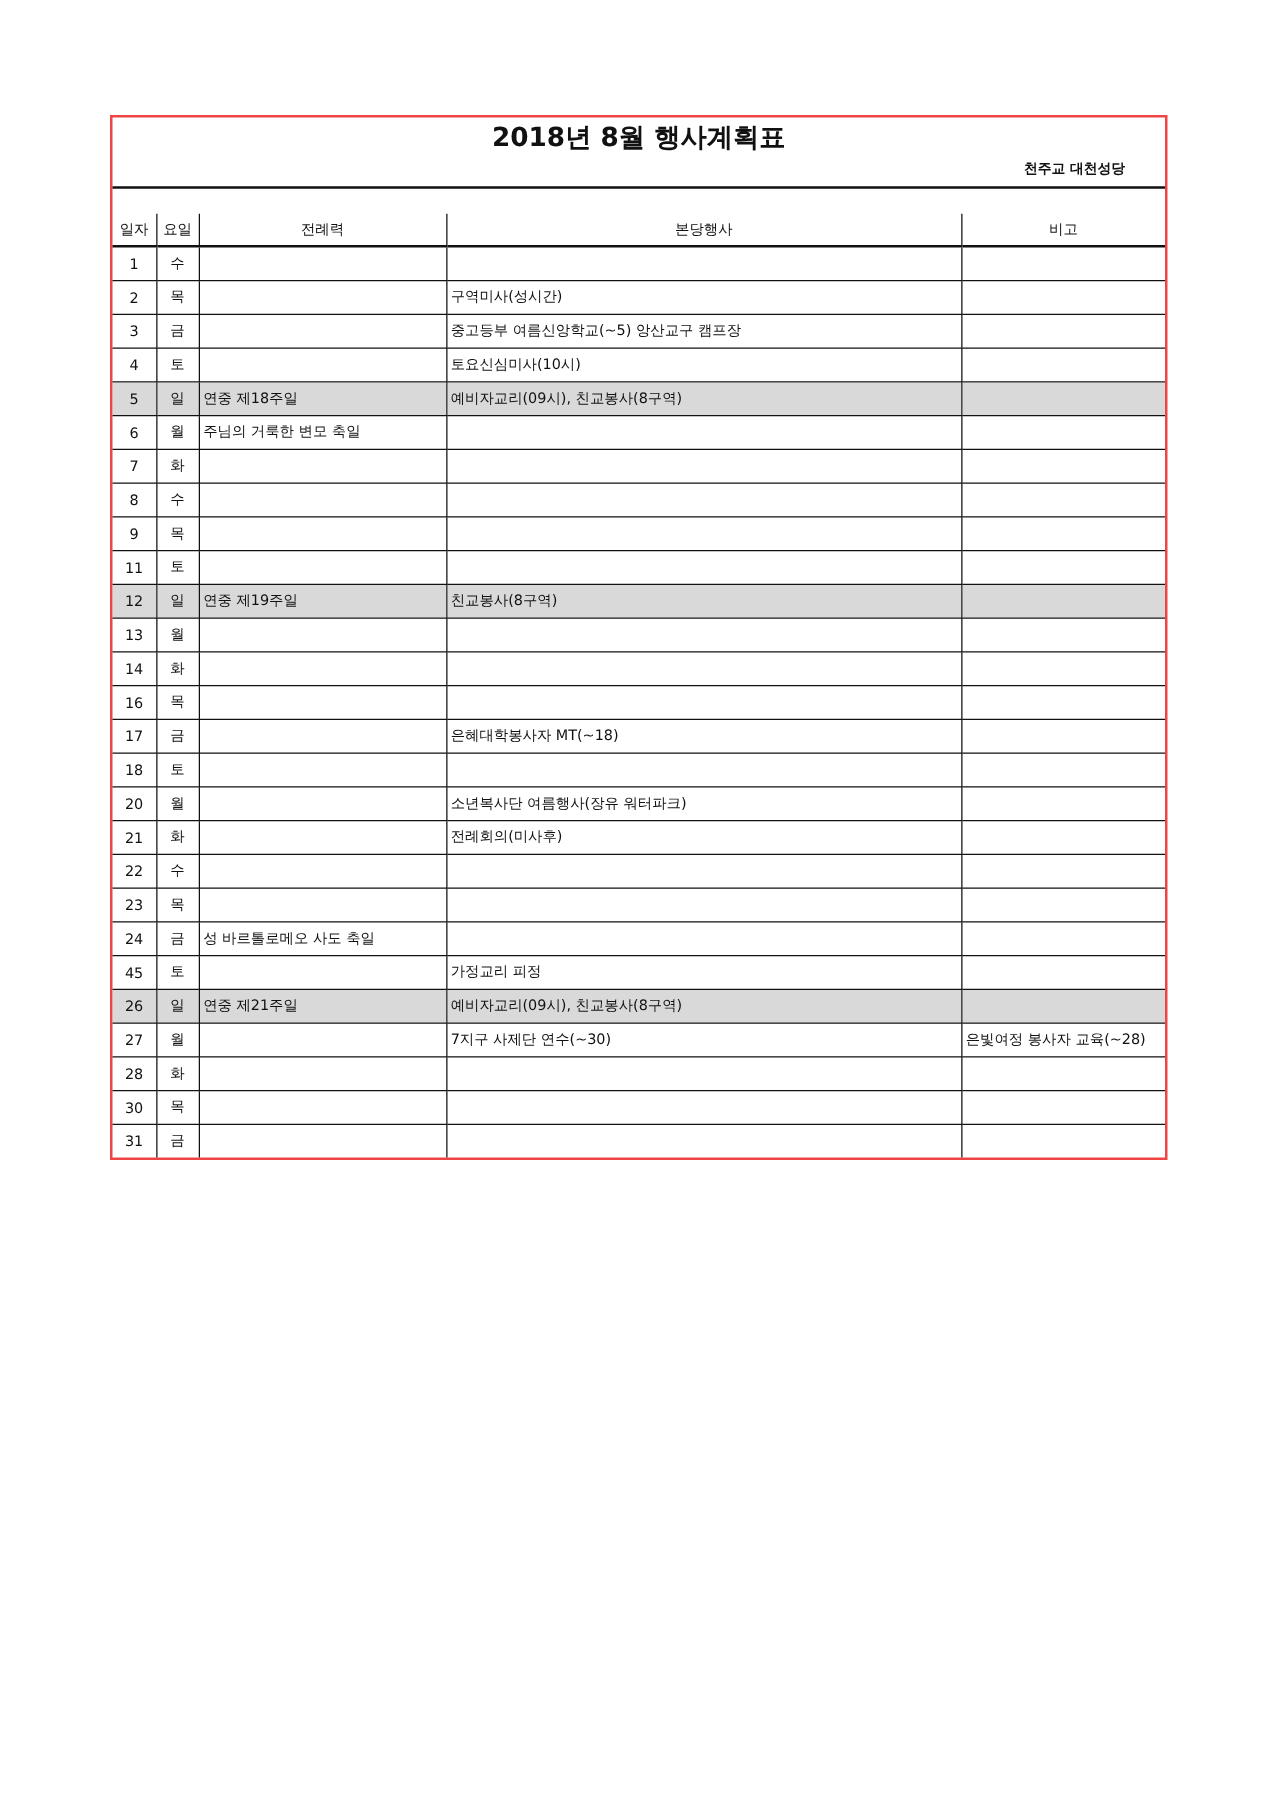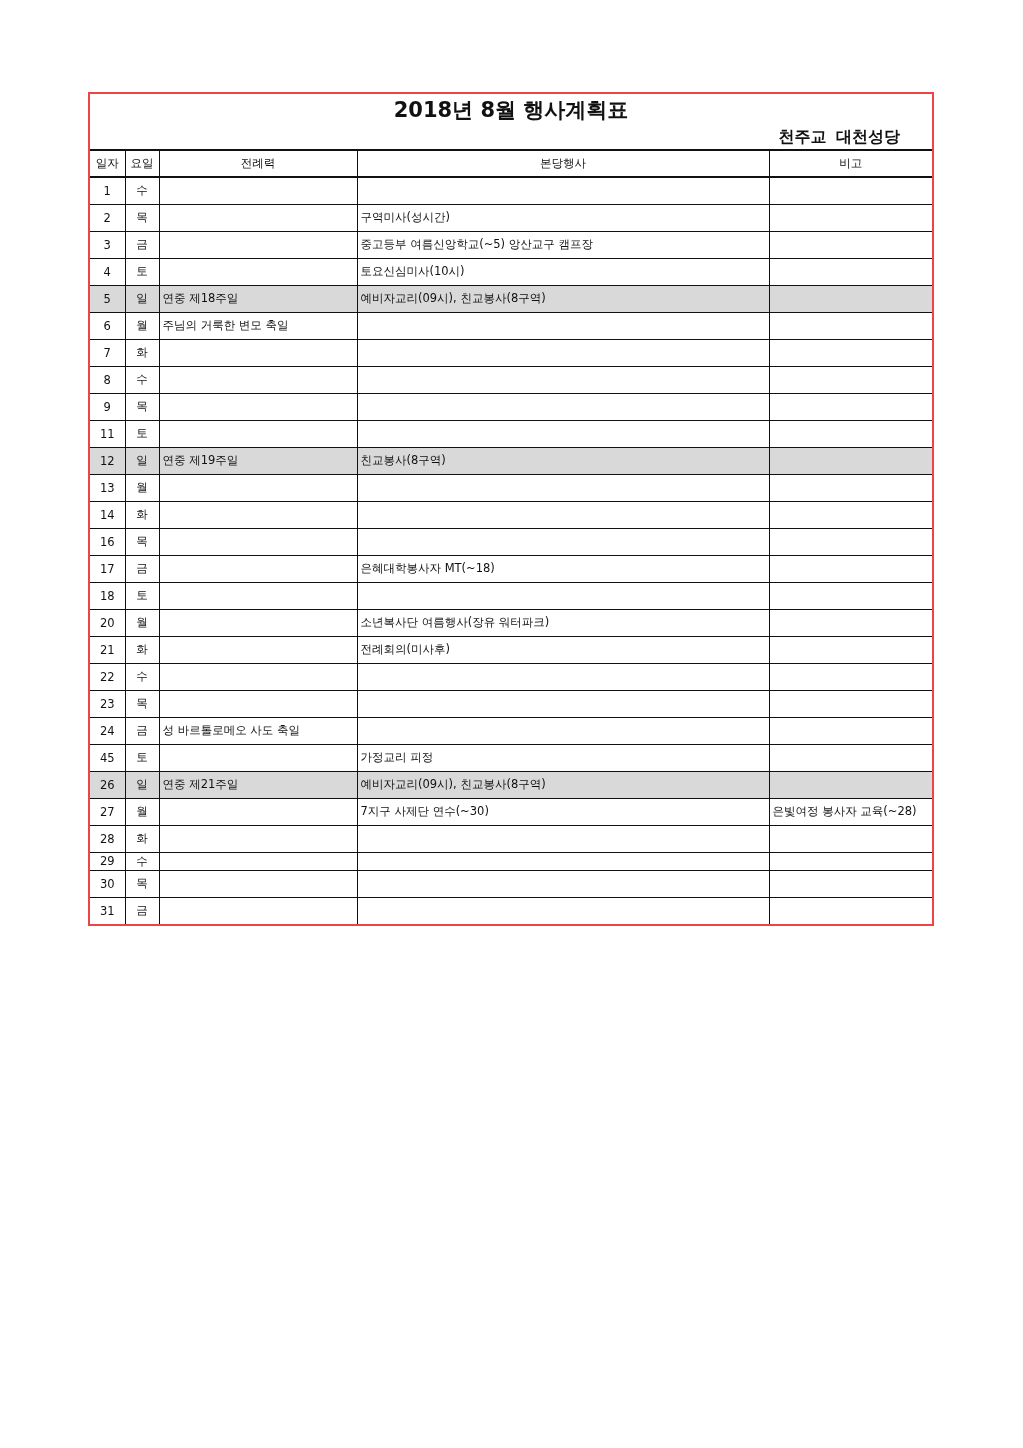--- a/index.html
+++ b/index.html
@@ -1,21 +1,21 @@
 <!DOCTYPE html>
 <html><head>
 <meta charset="utf-8">
 <style>
   html, body { margin: 0; padding: 0; background: #ffffff; }
   body { width: 1023px; height: 1448px; position: relative; font-family: "DejaVu Sans", sans-serif; color: #111; }
   .sheet { position: absolute; left: 88px; top: 92px; width: 846px; border: 2px solid #ef4444; box-sizing: border-box; }
   .title-block { height: 55px; position: relative; border-bottom: 2px solid #111; }
   .title { position: absolute; left: 0; right: 0; top: 2px; text-align: center; font-size: 21px; font-weight: bold; letter-spacing: 0px; }
-  .org { position: absolute; right: 32px; top: 33px; font-size: 16px; font-weight: bold; font-family: Liberation Mono, monospace; }
-  table { border-collapse: collapse; width: 100%; table-layout: fixed; }
+  .org { position: absolute; right: 32px; top: 33px; font-size: 11px; font-weight: bold; }
+  table { border-collapse: collapse; width: 100%; table-layout: fixed; margin-top: 20px; }
   td, th { border: 1px solid #111; font-size: 11.5px; font-weight: normal; padding: 0 3px; white-space: nowrap; overflow: hidden; box-sizing: border-box; }
   th { height: 26px; text-align: center; border-bottom: 2px solid #111; }
   td { height: 27px; }
   td.c-day, td.c-dow { text-align: center; }
   tr.sunday td { background: #d9d9d9; }
   tr.short td { height: 18px; }
   col.c1 { width: 35px; } col.c2 { width: 34px; } col.c3 { width: 198px; } col.c4 { width: 412px; } col.c5 { width: auto; }
   tr:first-child th { border-top: none; }
   th:first-child, td:first-child { border-left: none; }
   th:last-child, td:last-child { border-right: none; }
@@ -215,27 +215,20 @@
           <td class="c-evt">7지구 사제단 연수(~30)</td>
           <td class="c-note">은빛여정 봉사자 교육(~28)</td>
         </tr>
         <tr>
           <td class="c-day">28</td>
           <td class="c-dow">화</td>
           <td class="c-lit"></td>
           <td class="c-evt"></td>
           <td class="c-note"></td>
         </tr>
-        <tr class="short">
-          <td class="c-day">29</td>
-          <td class="c-dow">수</td>
-          <td class="c-lit"></td>
-          <td class="c-evt"></td>
-          <td class="c-note"></td>
-        </tr>
         <tr>
           <td class="c-day">30</td>
           <td class="c-dow">목</td>
           <td class="c-lit"></td>
           <td class="c-evt"></td>
           <td class="c-note"></td>
         </tr>
         <tr>
           <td class="c-day">31</td>
           <td class="c-dow">금</td>

